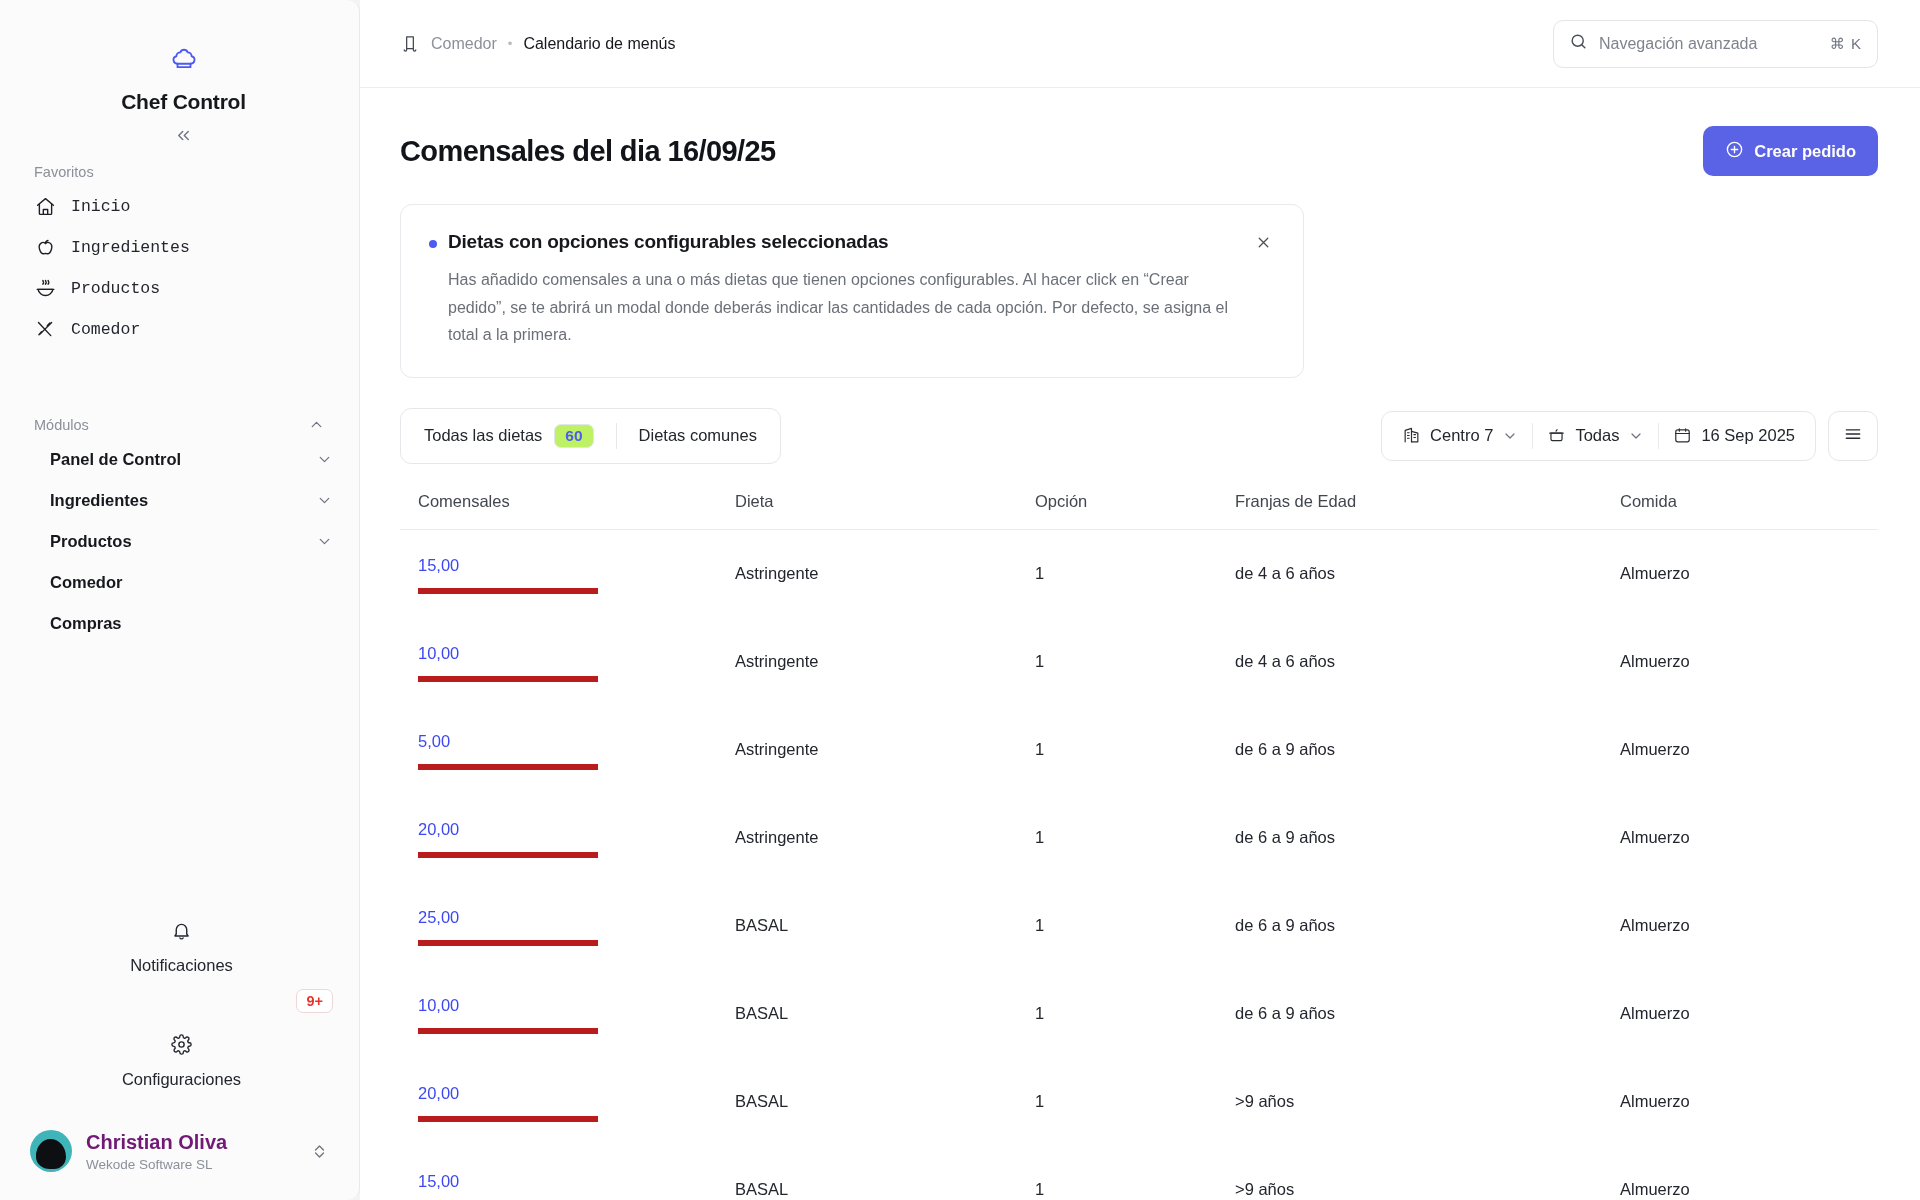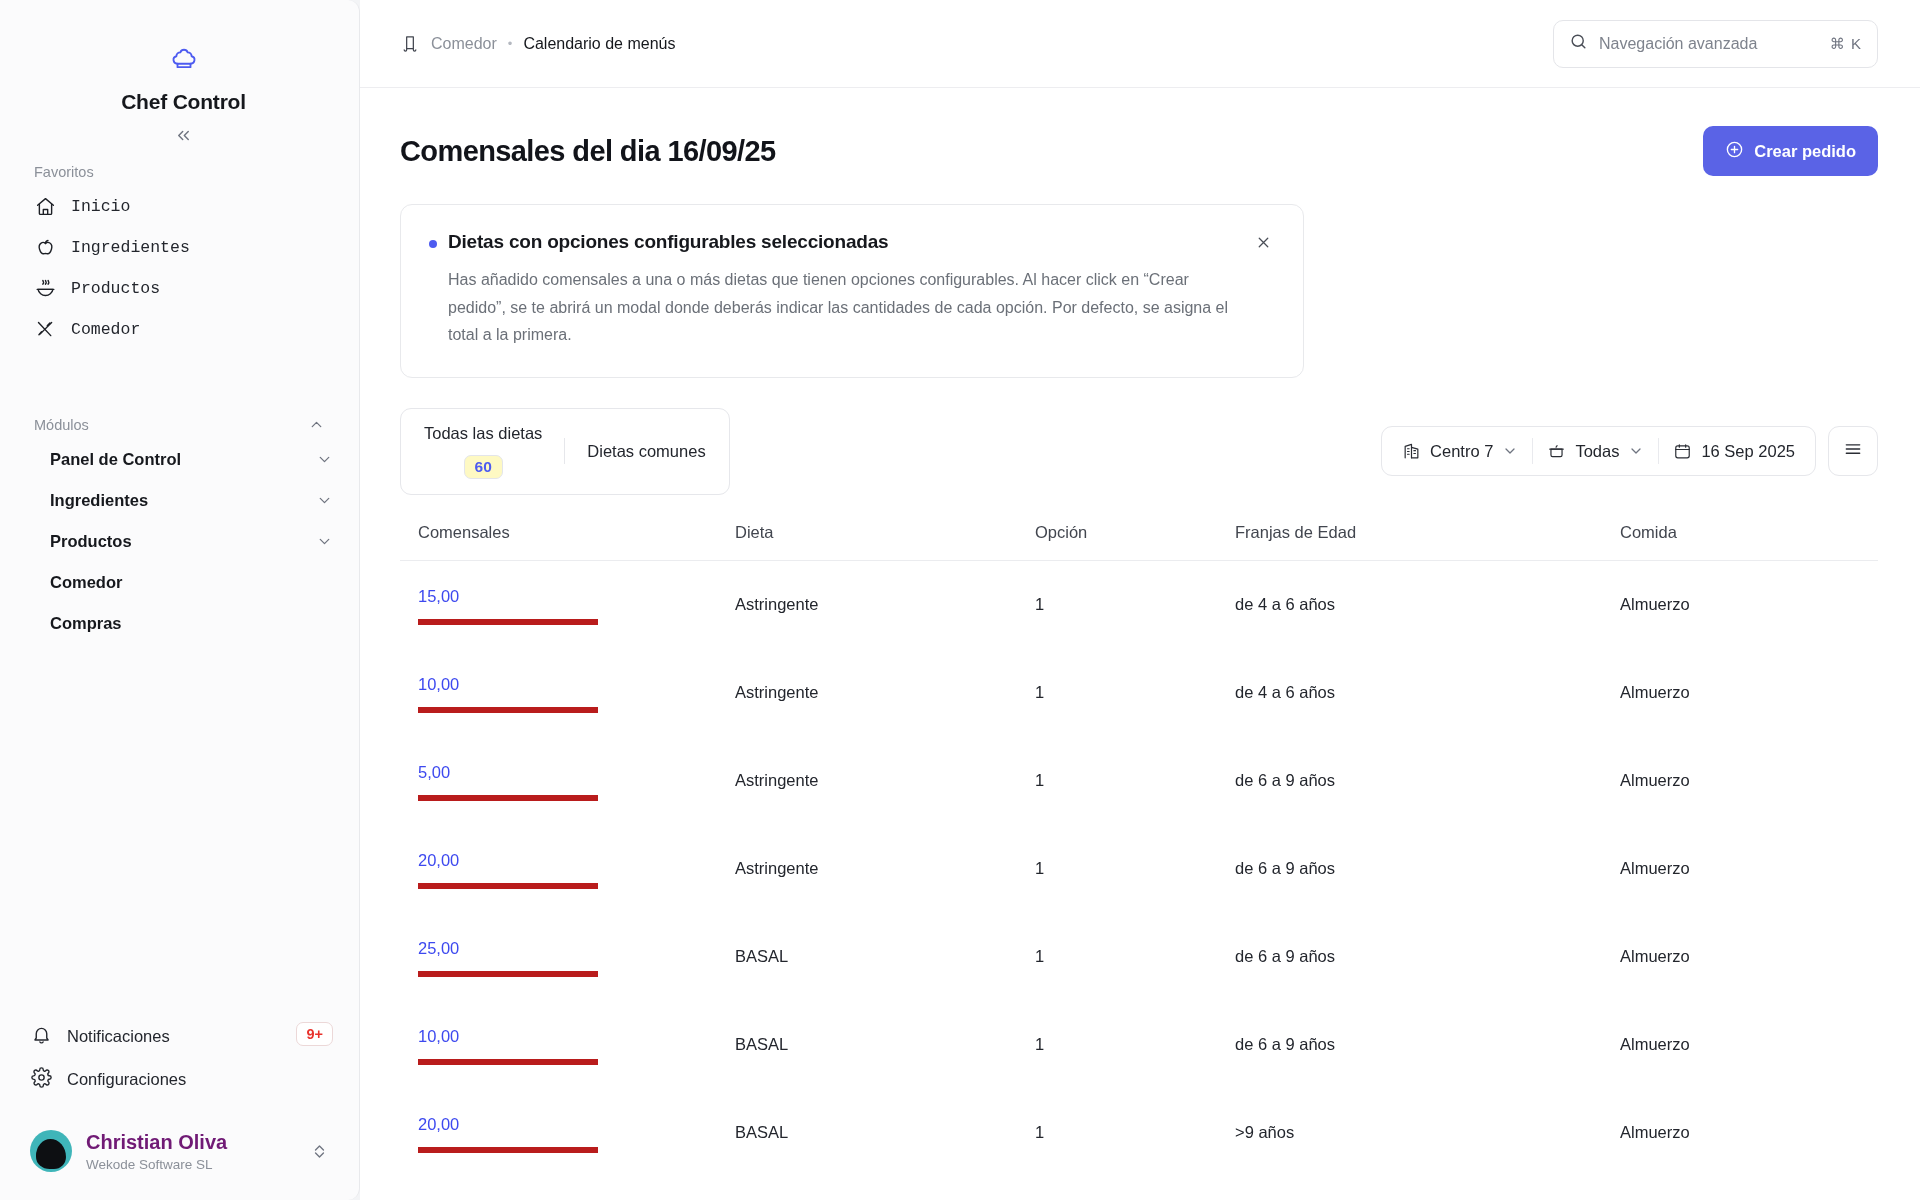--- a/index.html
+++ b/index.html
@@ -62,23 +62,23 @@
   .module-item {
     display: flex; align-items: center; justify-content: space-between;
     padding: 11px 26px 11px 34px;
     font-size: 16.5px; font-weight: 700; color: #16181d; cursor: pointer; margin-left: 16px;
   }
   .chev { color: #6f7480; display: flex; align-items: center; }
 
   .sidebar-spacer { flex: 1 1 auto; }
 
   .bottom-item {
-    display: flex; align-items: flex-end; gap: 14px;
+    display: flex; align-items: center; gap: 14px;
     padding: 10px 26px 10px 30px;
-    font-size: 16.5px; color: #23262d; cursor: pointer;
+    font-size: 16.5px; color: #23262d; cursor: pointer; flex-direction: column;
   }
   .bottom-item .ico { width: 23px; height: 23px; display: flex; align-items: center; justify-content: center; flex: 0 0 23px; }
   .badge-9 {
     margin-left: auto;
     border: 1px solid #ecd8d8; border-radius: 7px;
     color: #e8322c; font-size: 14.5px; font-weight: 700;
     padding: 3px 9px; background: #fff;
   }
 
   .user-card {
@@ -170,27 +170,27 @@
   
   .toolbar { display: flex; align-items: center; margin-bottom: 18px; }
   .tabs {
     display: flex; align-items: center;
     border: 1px solid #e6e7eb; border-radius: 11px;
     background: #fff; padding: 5px; gap: 4px;
   }
   .tab {
     display: flex; align-items: center; gap: 12px;
     padding: 10px 18px; border-radius: 8px;
-    font-size: 16.5px; color: #23262d; cursor: pointer; flex-direction: column;
+    font-size: 16.5px; color: #23262d; cursor: pointer;
   }
   .tab.active { background: #fff; }
   .tab-count {
     border: 1px solid #e3e5ea; border-radius: 7px;
     color: #4d5bf0; font-size: 15.5px; font-weight: 700;
-    padding: 2px 10px; background: #fef9c3;
+    padding: 2px 10px; background: #bef264;
   }
   .tab-sep { width: 1px; height: 26px; background: #e6e7eb; }
 
   .filters { margin-left: auto; display: flex; align-items: center; gap: 12px; }
   .filter-group {
     display: flex; align-items: center;
     border: 1px solid #e6e7eb; border-radius: 11px;
     background: #fff; height: 50px; padding: 0 6px;
   }
   .filter {

